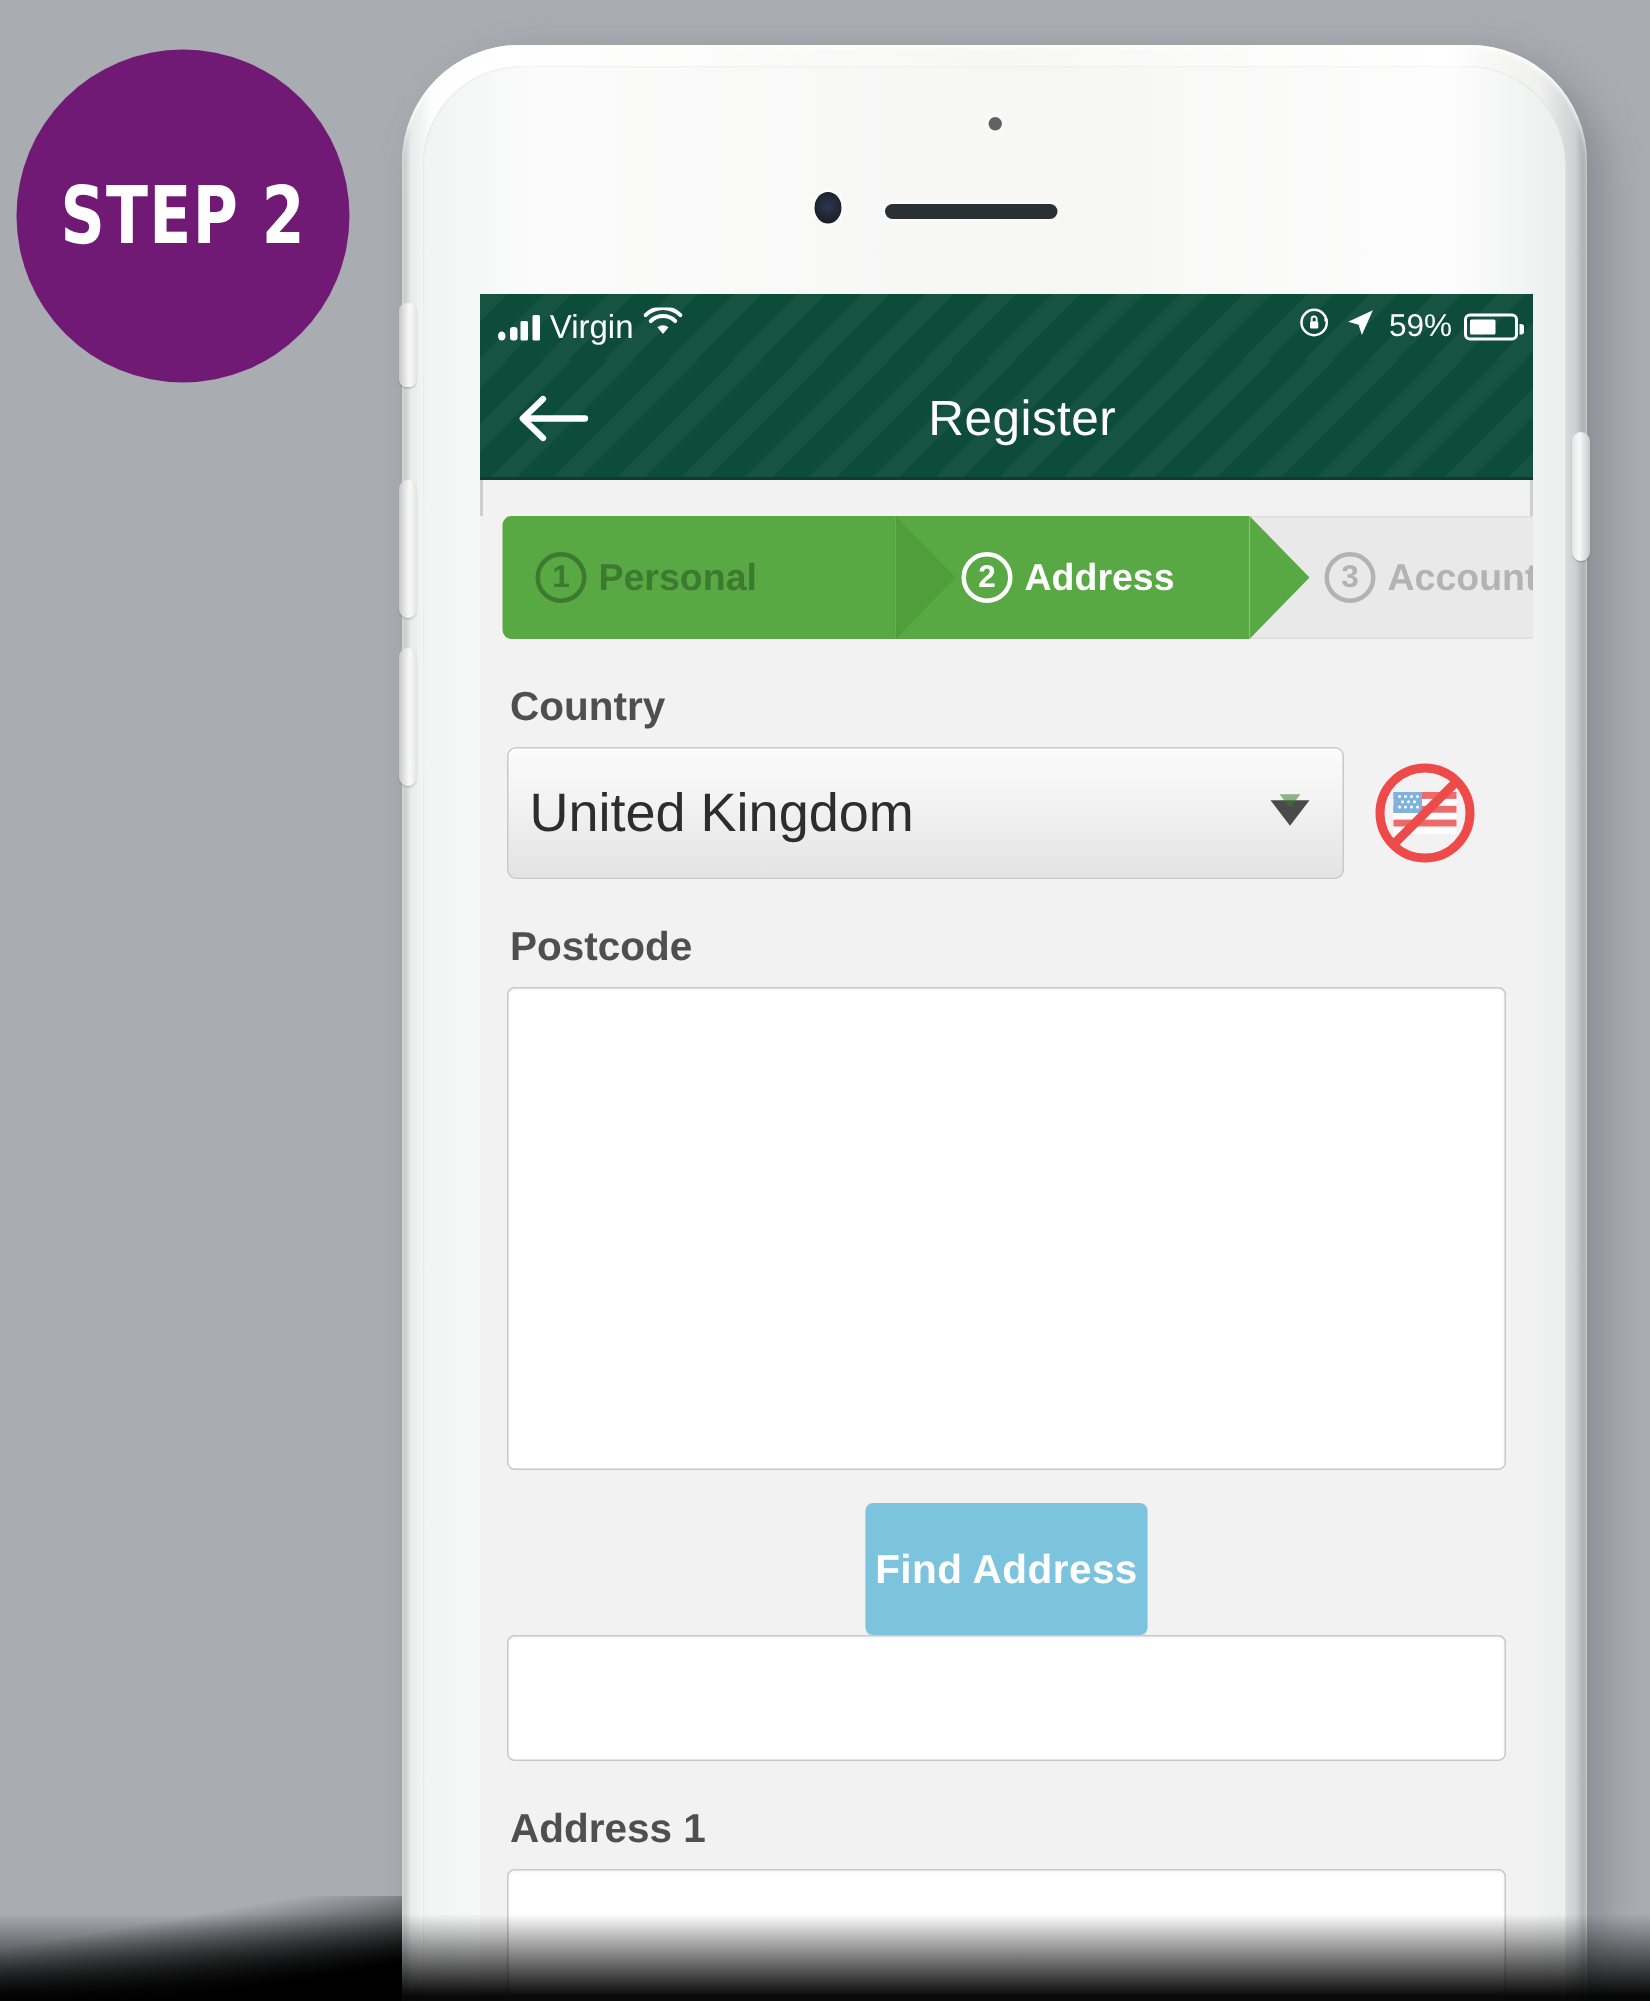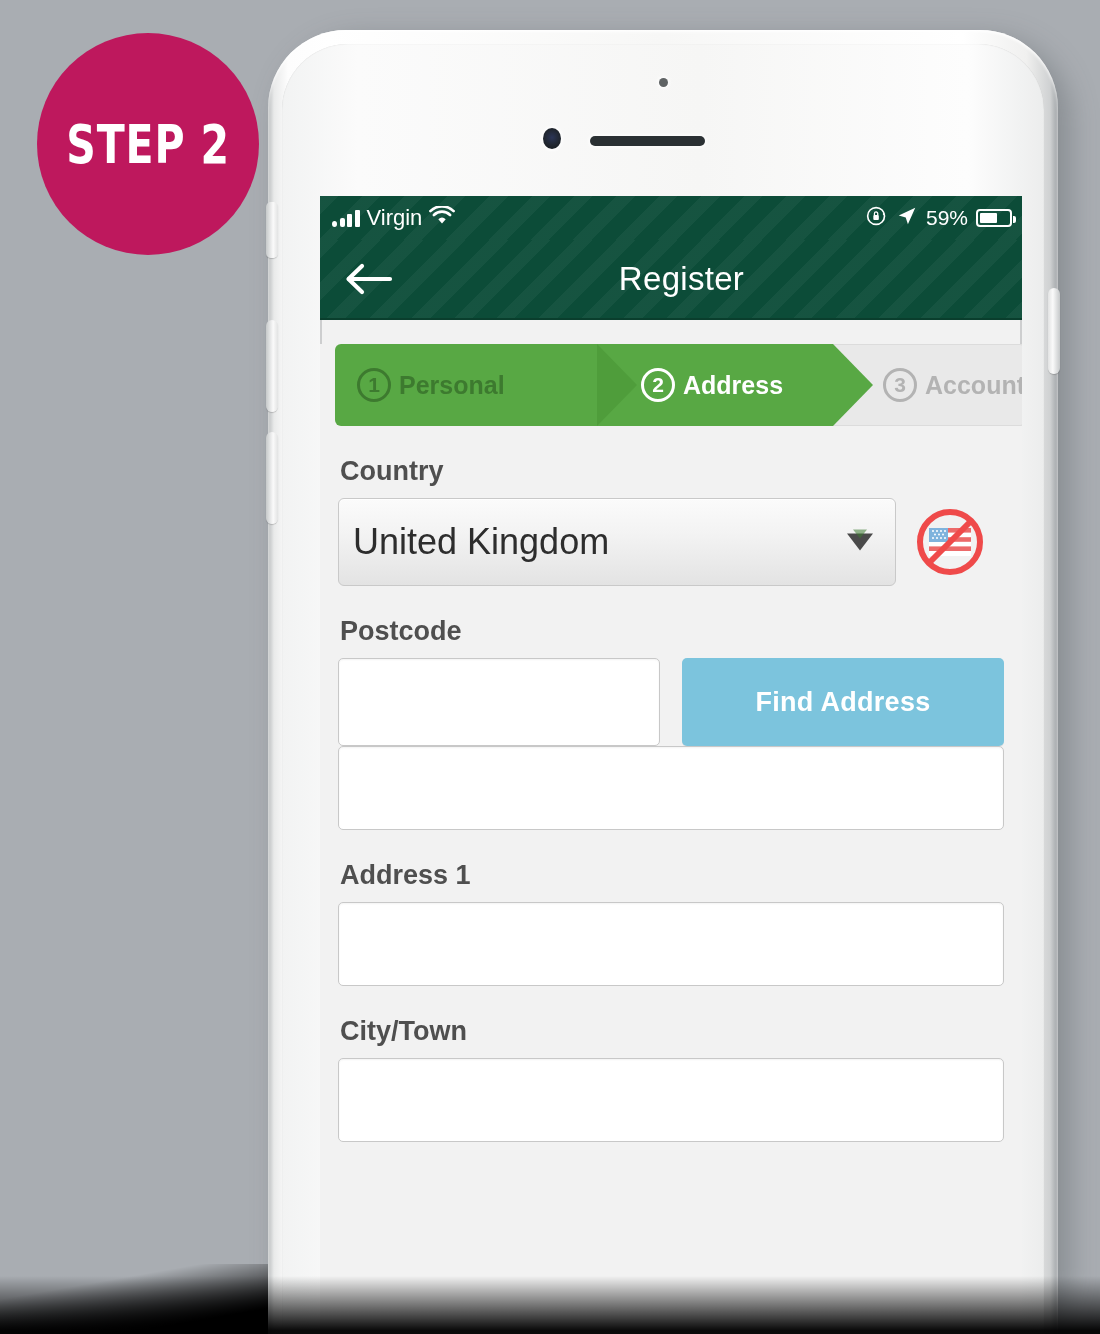--- a/index.html
+++ b/index.html
@@ -7,23 +7,23 @@
     width:1100px;height:1334px;
     background:#a9adb2;
     font-family:"Liberation Sans", sans-serif;
     overflow:hidden;
     position:relative;
   }
   .stage{position:absolute;inset:0;}
 
   
   .step-badge{
-    position:absolute;left:37px;top:33px;
+    position:absolute;left:11px;top:33px;
     width:222px;height:222px;border-radius:50%;
-    background:#be185d;
+    background:#701a75;
     display:flex;align-items:center;justify-content:center;
     z-index:40;
   }
   .step-badge .txt{
     color:#ffffff;
     font-family:"DejaVu Sans Condensed","Liberation Sans", sans-serif;
     font-weight:700;
     font-size:53px;
     letter-spacing:1px;
     transform:scaleX(.86);
@@ -225,21 +225,21 @@
     width:0;height:0;border-left:13px solid transparent;border-right:13px solid transparent;
     border-top:17px solid #4a4a4a;
   }
   .caret::after{
     content:"";position:absolute;left:-7px;top:-21px;
     width:0;height:0;border-left:7px solid transparent;border-right:7px solid transparent;
     border-top:9px solid #3d7a2f;opacity:.55;
   }
   .noflag{width:76px;height:76px;flex:0 0 auto;}
 
-  .postcode-row{display:flex;gap:22px;align-items:center;}
+  .postcode-row{display:flex;gap:22px;align-items:center;flex-direction:column;}
   .pc-input{flex:0 0 322px;height:88px;}
   .find-btn{
     flex:1 1 auto;height:88px;background:#7cc4dd;border:none;border-radius:5px;
     color:#ffffff;font-size:27px;font-weight:700;
     font-family:"Liberation Sans", sans-serif;
     cursor:pointer;letter-spacing:.3px;
     box-shadow:0 1px 0 rgba(0,0,0,.07);
   }
   .full-input{height:84px;}
 

